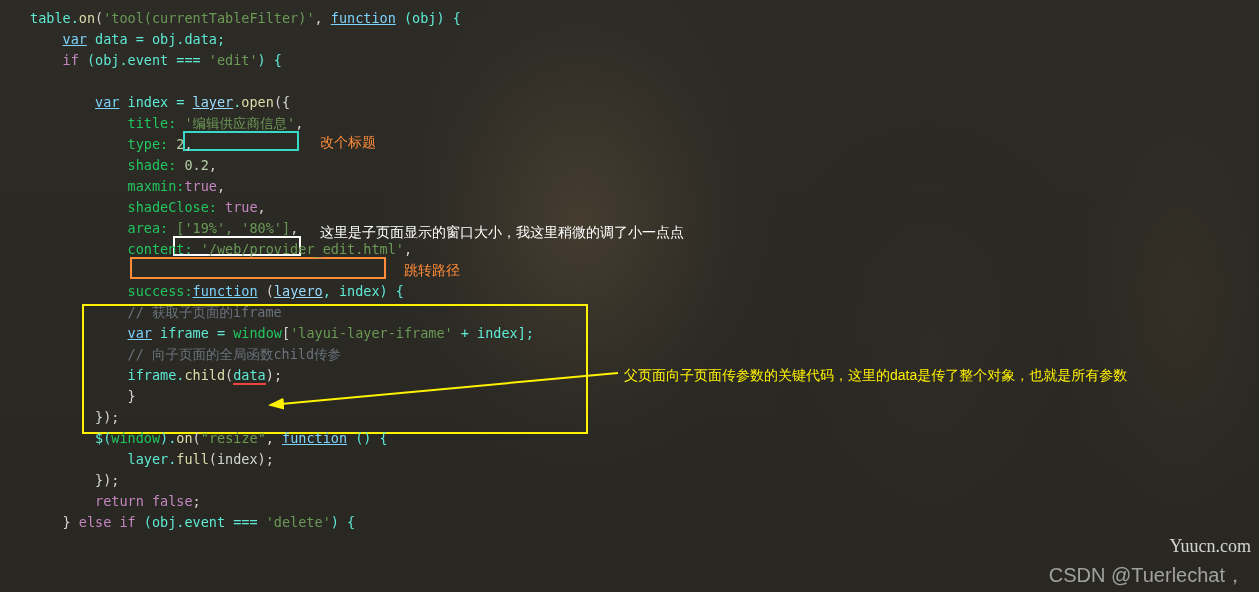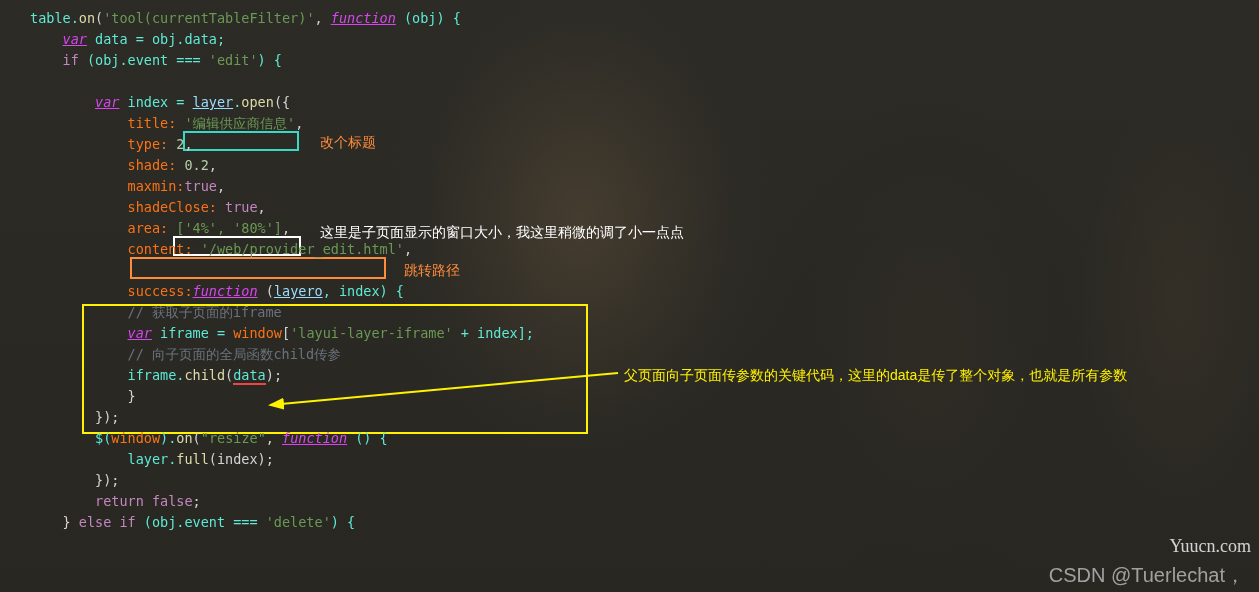--- a/index.html
+++ b/index.html
@@ -19,26 +19,26 @@
       radial-gradient(ellipse 180px 380px at 1180px 300px, rgba(60,52,40,0.55) 0%, rgba(45,42,36,0.2) 55%, transparent 70%),
       linear-gradient(180deg, #2c2b26 0%, #282722 100%);
   }
   .code-area {
     position: absolute;
     left: 30px; top: 8px;
     white-space: pre;
     z-index: 5;
   }
   .kw { color: #c586c0; }
-  .kw2 { color: #d946ef; text-decoration: underline; font-style: italic; }
+  .kw2 { color: #7dd3fc; text-decoration: underline; }
   .ident { color: #5eead4; }
   .func { color: #dcdcaa; margin-top: 43px; }
   .str { color: #6a9955; }
   .num { color: #b5cea8; }
-  .prop { color: #f97316; }
+  .prop { color: #22c55e; }
   .comment { color: #6a737d; }
   .paren { color: #d4d4d4; }
   .op { color: #d4d4d4; }
   .param { color: #9cdcfe; text-decoration: underline; }
 
   .box-cyan, .box-white, .box-orange, .box-yellow {
     position: absolute;
     z-index: 4;
     pointer-events: none;
   }
@@ -97,21 +97,21 @@
 <div class="code-area"><span class="ident">table.</span><span class="func">on</span><span class="paren">(</span><span class="str">'tool(currentTableFilter)'</span><span class="op">, </span><span class="kw2">function</span><span class="ident"> (obj) {</span>
     <span class="kw2">var</span><span class="ident"> data = obj.data;</span>
     <span class="kw">if</span><span class="ident"> (obj.event === </span><span class="str">'edit'</span><span class="ident">) {</span>
 
         <span class="kw2">var</span><span class="ident"> index = </span><span class="param">layer</span><span class="ident">.</span><span class="func">open</span><span class="paren">({</span>
             <span class="prop">title:</span> <span class="str">'编辑供应商信息'</span><span class="op">,</span>
             <span class="prop">type:</span><span class="num"> 2</span><span class="op">,</span>
             <span class="prop">shade:</span><span class="num"> 0.2</span><span class="op">,</span>
             <span class="prop">maxmin:</span><span class="kw">true</span><span class="op">,</span>
             <span class="prop">shadeClose:</span><span class="kw"> true</span><span class="op">,</span>
-            <span class="prop">area:</span> <span class="str">['4%', '80%']</span><span class="op">,</span>
+            <span class="prop">area:</span> <span class="str">['19%', '80%']</span><span class="op">,</span>
             <span class="prop">content:</span> <span class="str">'/web/provider_edit.html'</span><span class="op">,</span>
 
             <span class="prop">success:</span><span class="kw2">function</span><span class="paren"> (</span><span class="param">layero</span><span class="ident">, index) {</span>
             <span class="comment">// 获取子页面的iframe</span>
             <span class="kw2">var</span><span class="ident"> iframe = </span><span class="prop">window</span><span class="paren">[</span><span class="str">'layui-layer-iframe'</span><span class="ident"> + index];</span>
             <span class="comment">// 向子页面的全局函数child传参</span>
             <span class="ident">iframe.</span><span class="func">child</span><span class="paren">(</span><em class="u-yellow"><span class="ident">data</span></em><span class="paren">);</span>
             <span class="paren">}</span>
         <span class="paren">});</span>
         <span class="ident">$(</span><span class="prop">window</span><span class="ident">).</span><span class="func">on</span><span class="paren">(</span><span class="str">"resize"</span><span class="op">, </span><span class="kw2">function</span><span class="ident"> () {</span>

